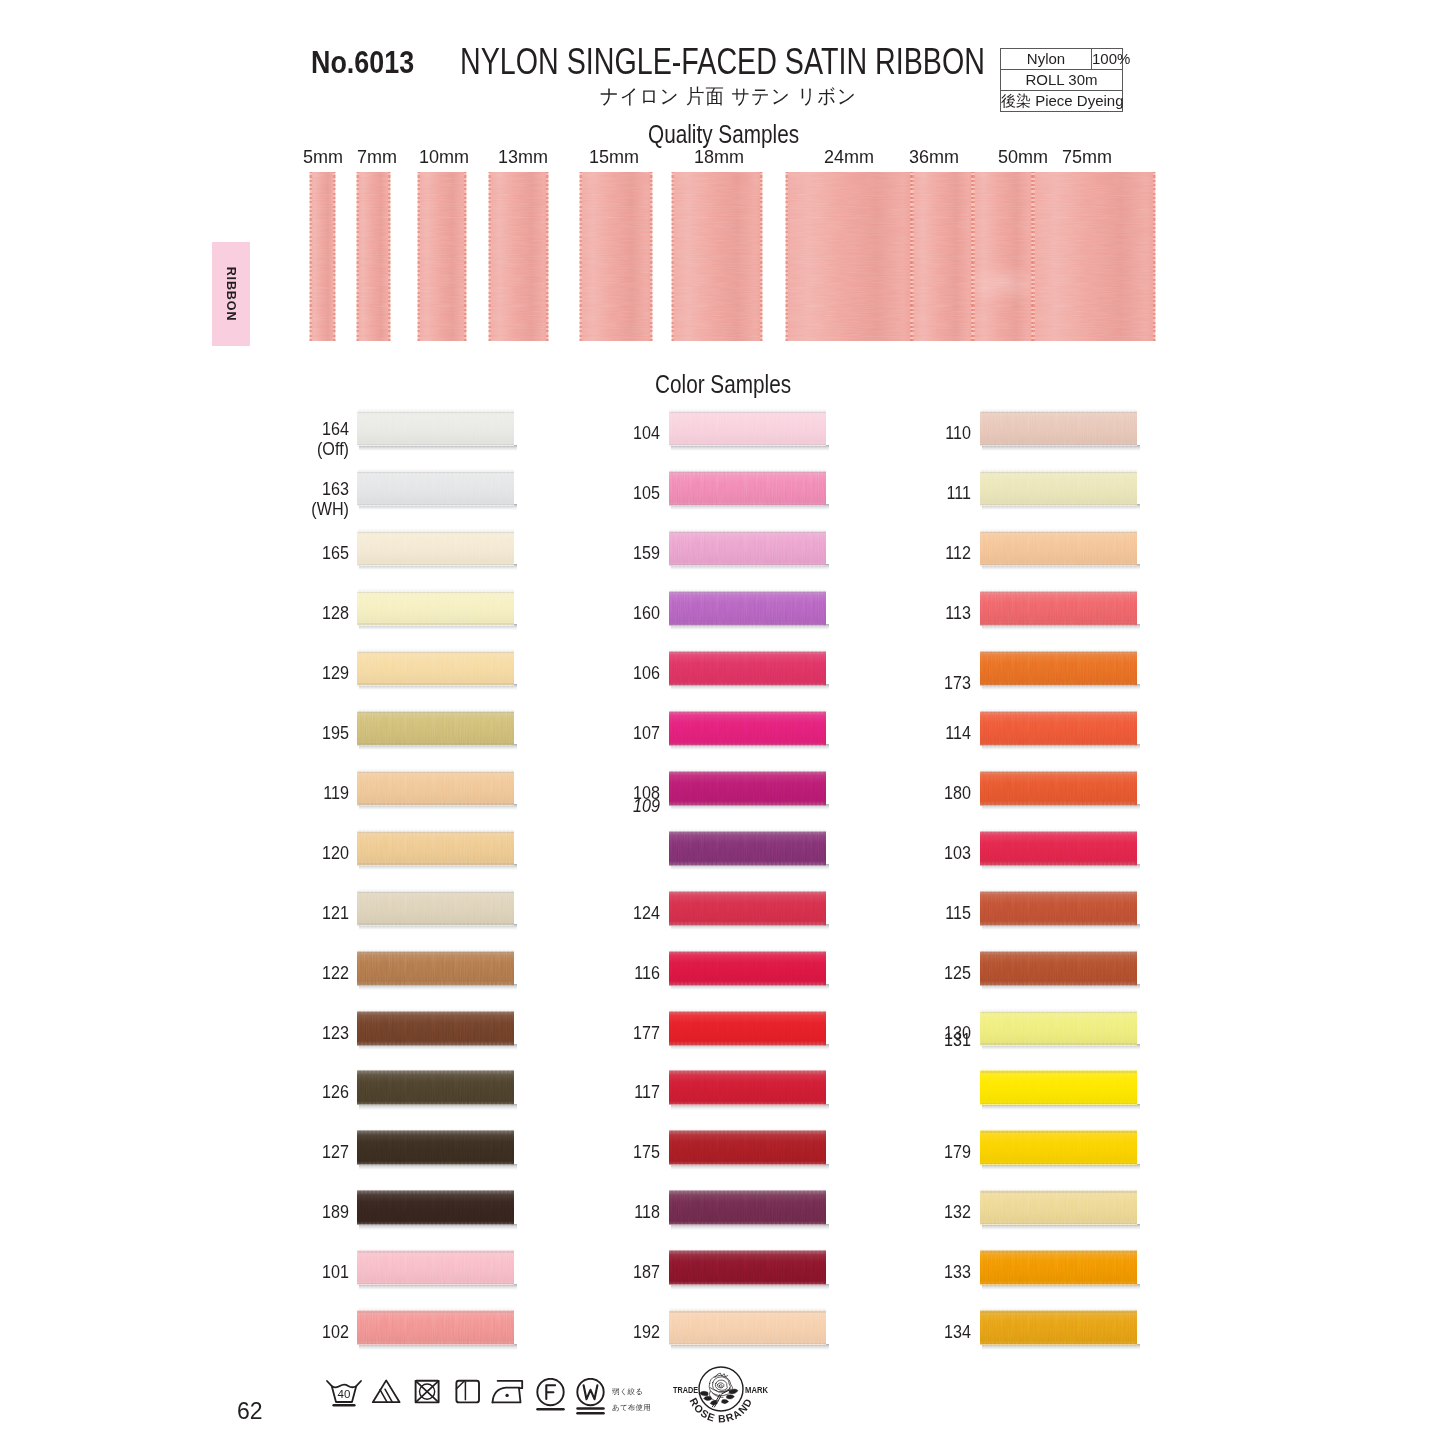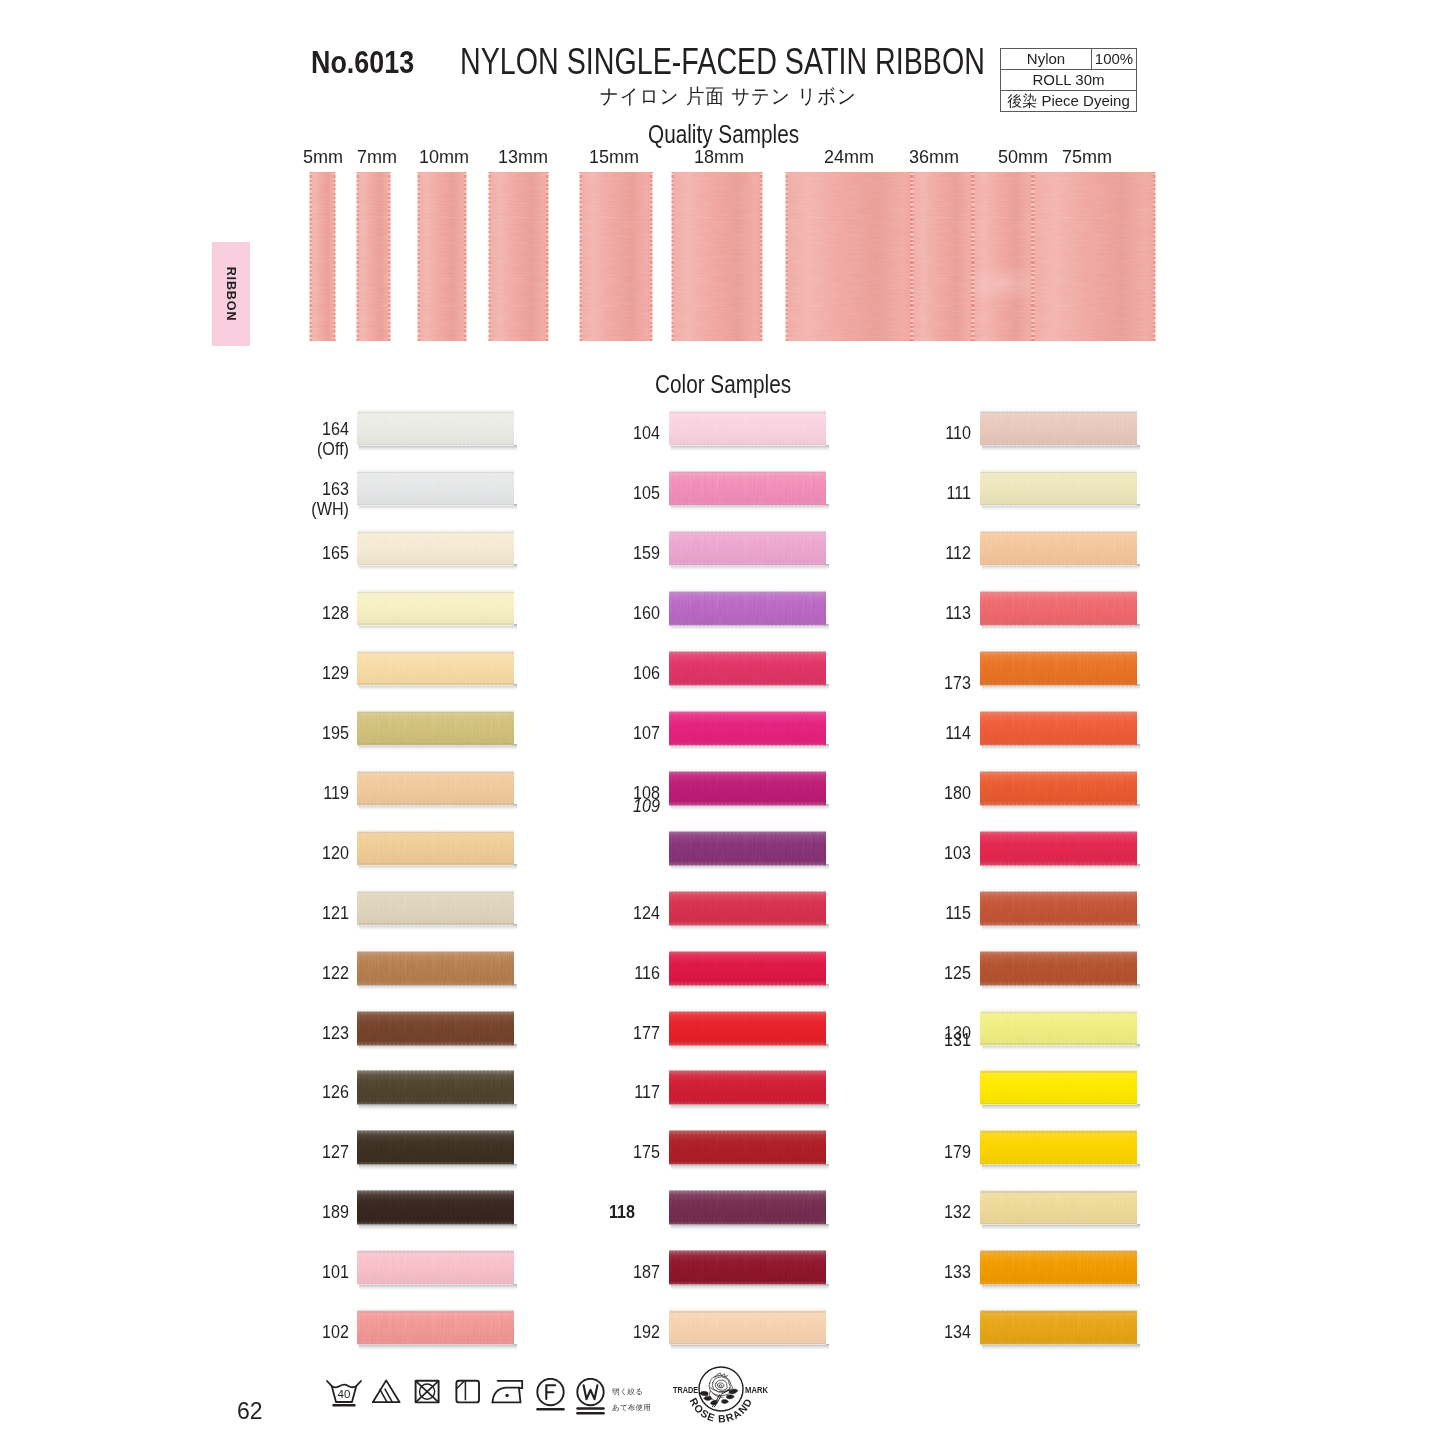--- a/index.html
+++ b/index.html
@@ -6,21 +6,21 @@
   body{width:1445px;height:1445px;background:#ffffff;font-family:"Liberation Sans",sans-serif;color:#231f20;position:relative;overflow:hidden;}
   .page{position:absolute;left:0;top:0;width:1445px;height:1445px;}
   .abs{position:absolute;}
 
   
   #product-code{left:311px;top:44px;font-size:32px;font-weight:700;transform:scaleX(0.84);transform-origin:left top;}
   #main-title{left:460px;top:41px;font-size:36px;font-weight:400;white-space:nowrap;transform:scaleX(0.796);transform-origin:left top;}
   #sub-title{left:600px;top:83px;font-size:20px;font-weight:400;letter-spacing:1.2px;white-space:nowrap;transform:scaleX(0.92);transform-origin:left top;}
 
   
-  #spec-table{left:1000px;top:48px;width:137px;border:1.5px solid #3a3a3a;border-collapse:collapse;font-size:15px;table-layout:fixed;}
+  #spec-table{left:1000px;top:48px;width:123px;border:1.5px solid #3a3a3a;border-collapse:collapse;font-size:15px;table-layout:fixed;}
   #spec-table td{border:1px solid #595959;text-align:center;padding:0;height:20px;line-height:20px;white-space:nowrap;font-size:15px;}
 
   
   #ribbon-tab{left:212px;top:242px;width:38px;height:104px;background:#f9cfdf;}
   #ribbon-tab span{position:absolute;left:50%;top:50%;transform:translate(-50%,-50%) rotate(90deg);font-size:12.5px;font-weight:700;letter-spacing:0.9px;white-space:nowrap;}
 
   
   .section-heading{font-size:25px;font-weight:400;white-space:nowrap;transform:scaleX(0.83);transform-origin:left top;}
   #quality-heading{left:648px;top:120px;}
   #color-heading{left:655px;top:370px;}
@@ -625,21 +625,21 @@
         <div class="shadow"></div>
         <div class="body">
           <div class="weave"></div>
           <div class="sheen"></div>
         </div>
         <div class="edge-t"></div>
         <div class="edge-b"></div>
         <div class="line-t"></div>
         <div class="line-b"></div>
       </div>
-      <div class="c-label" style="left: 415px; width: 220px; top: 1202.35px; font-weight: bold;">
+      <div class="c-label" style="left: 440px; width: 220px; top: 1202.35px;">
         <div data-bind="color_samples.columns.1.13.code">118</div>
       </div>
       <div class="c-swatch" style="left: 669px; width: 157px; top: 1190.35px; background: rgb(109, 42, 75);">
         <div class="shadow"></div>
         <div class="body">
           <div class="weave"></div>
           <div class="sheen"></div>
         </div>
         <div class="edge-t"></div>
         <div class="edge-b"></div>

